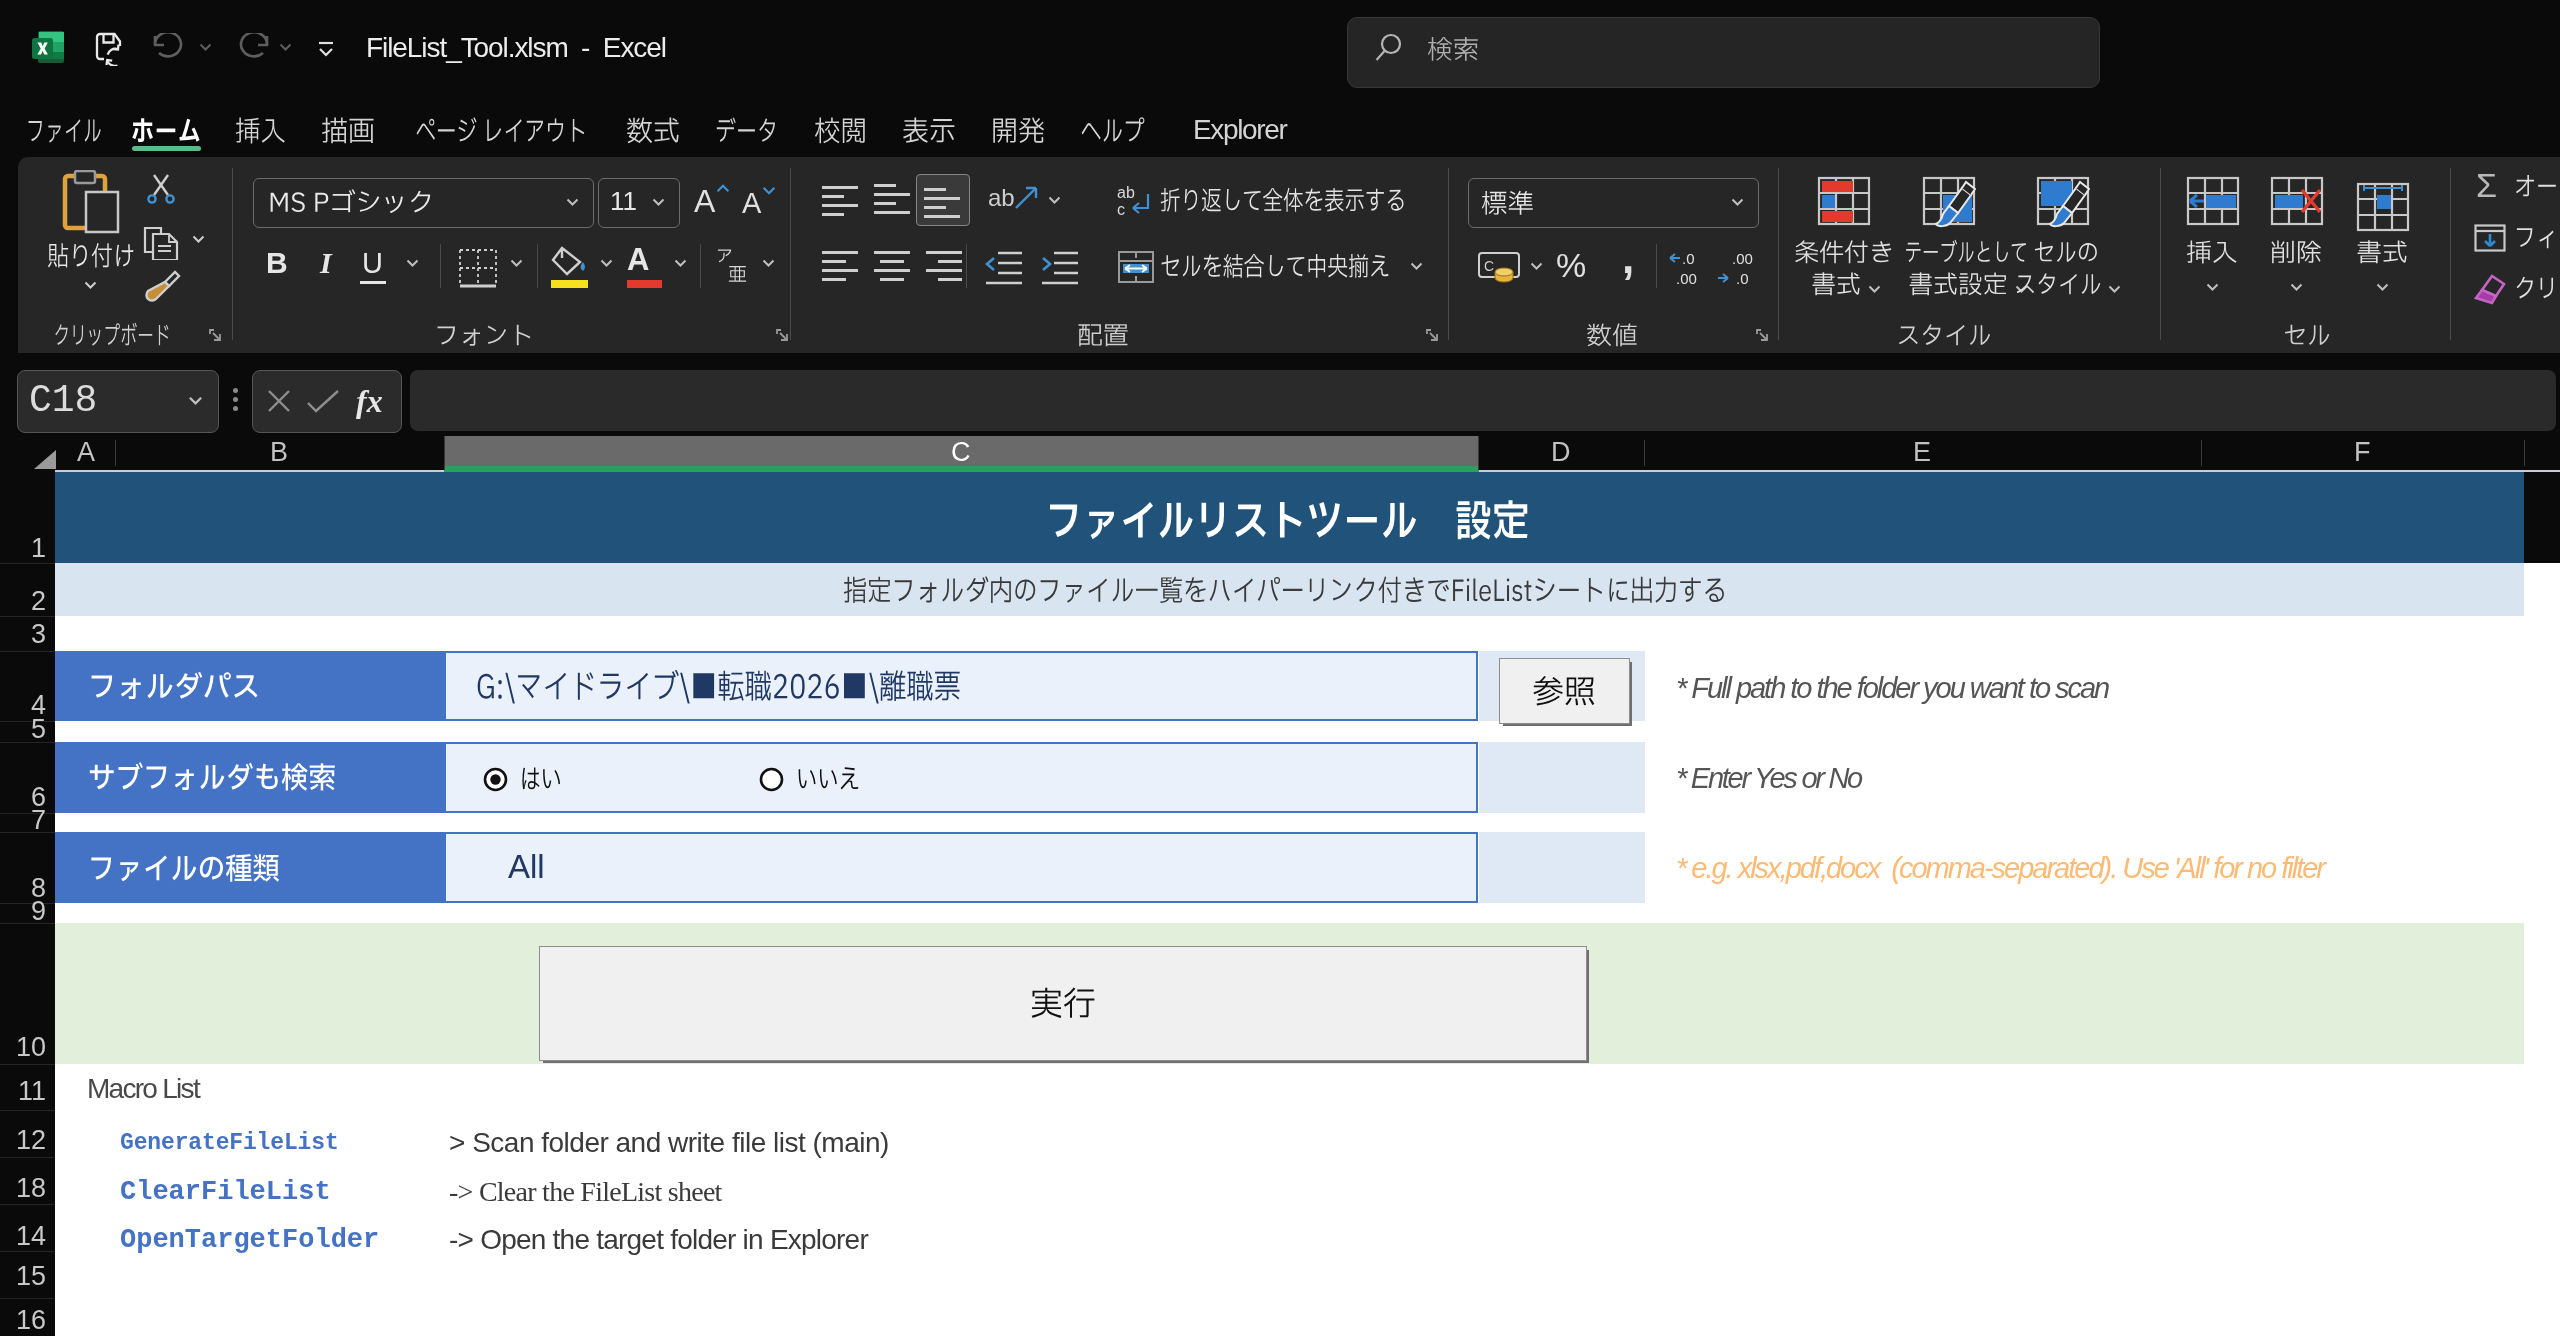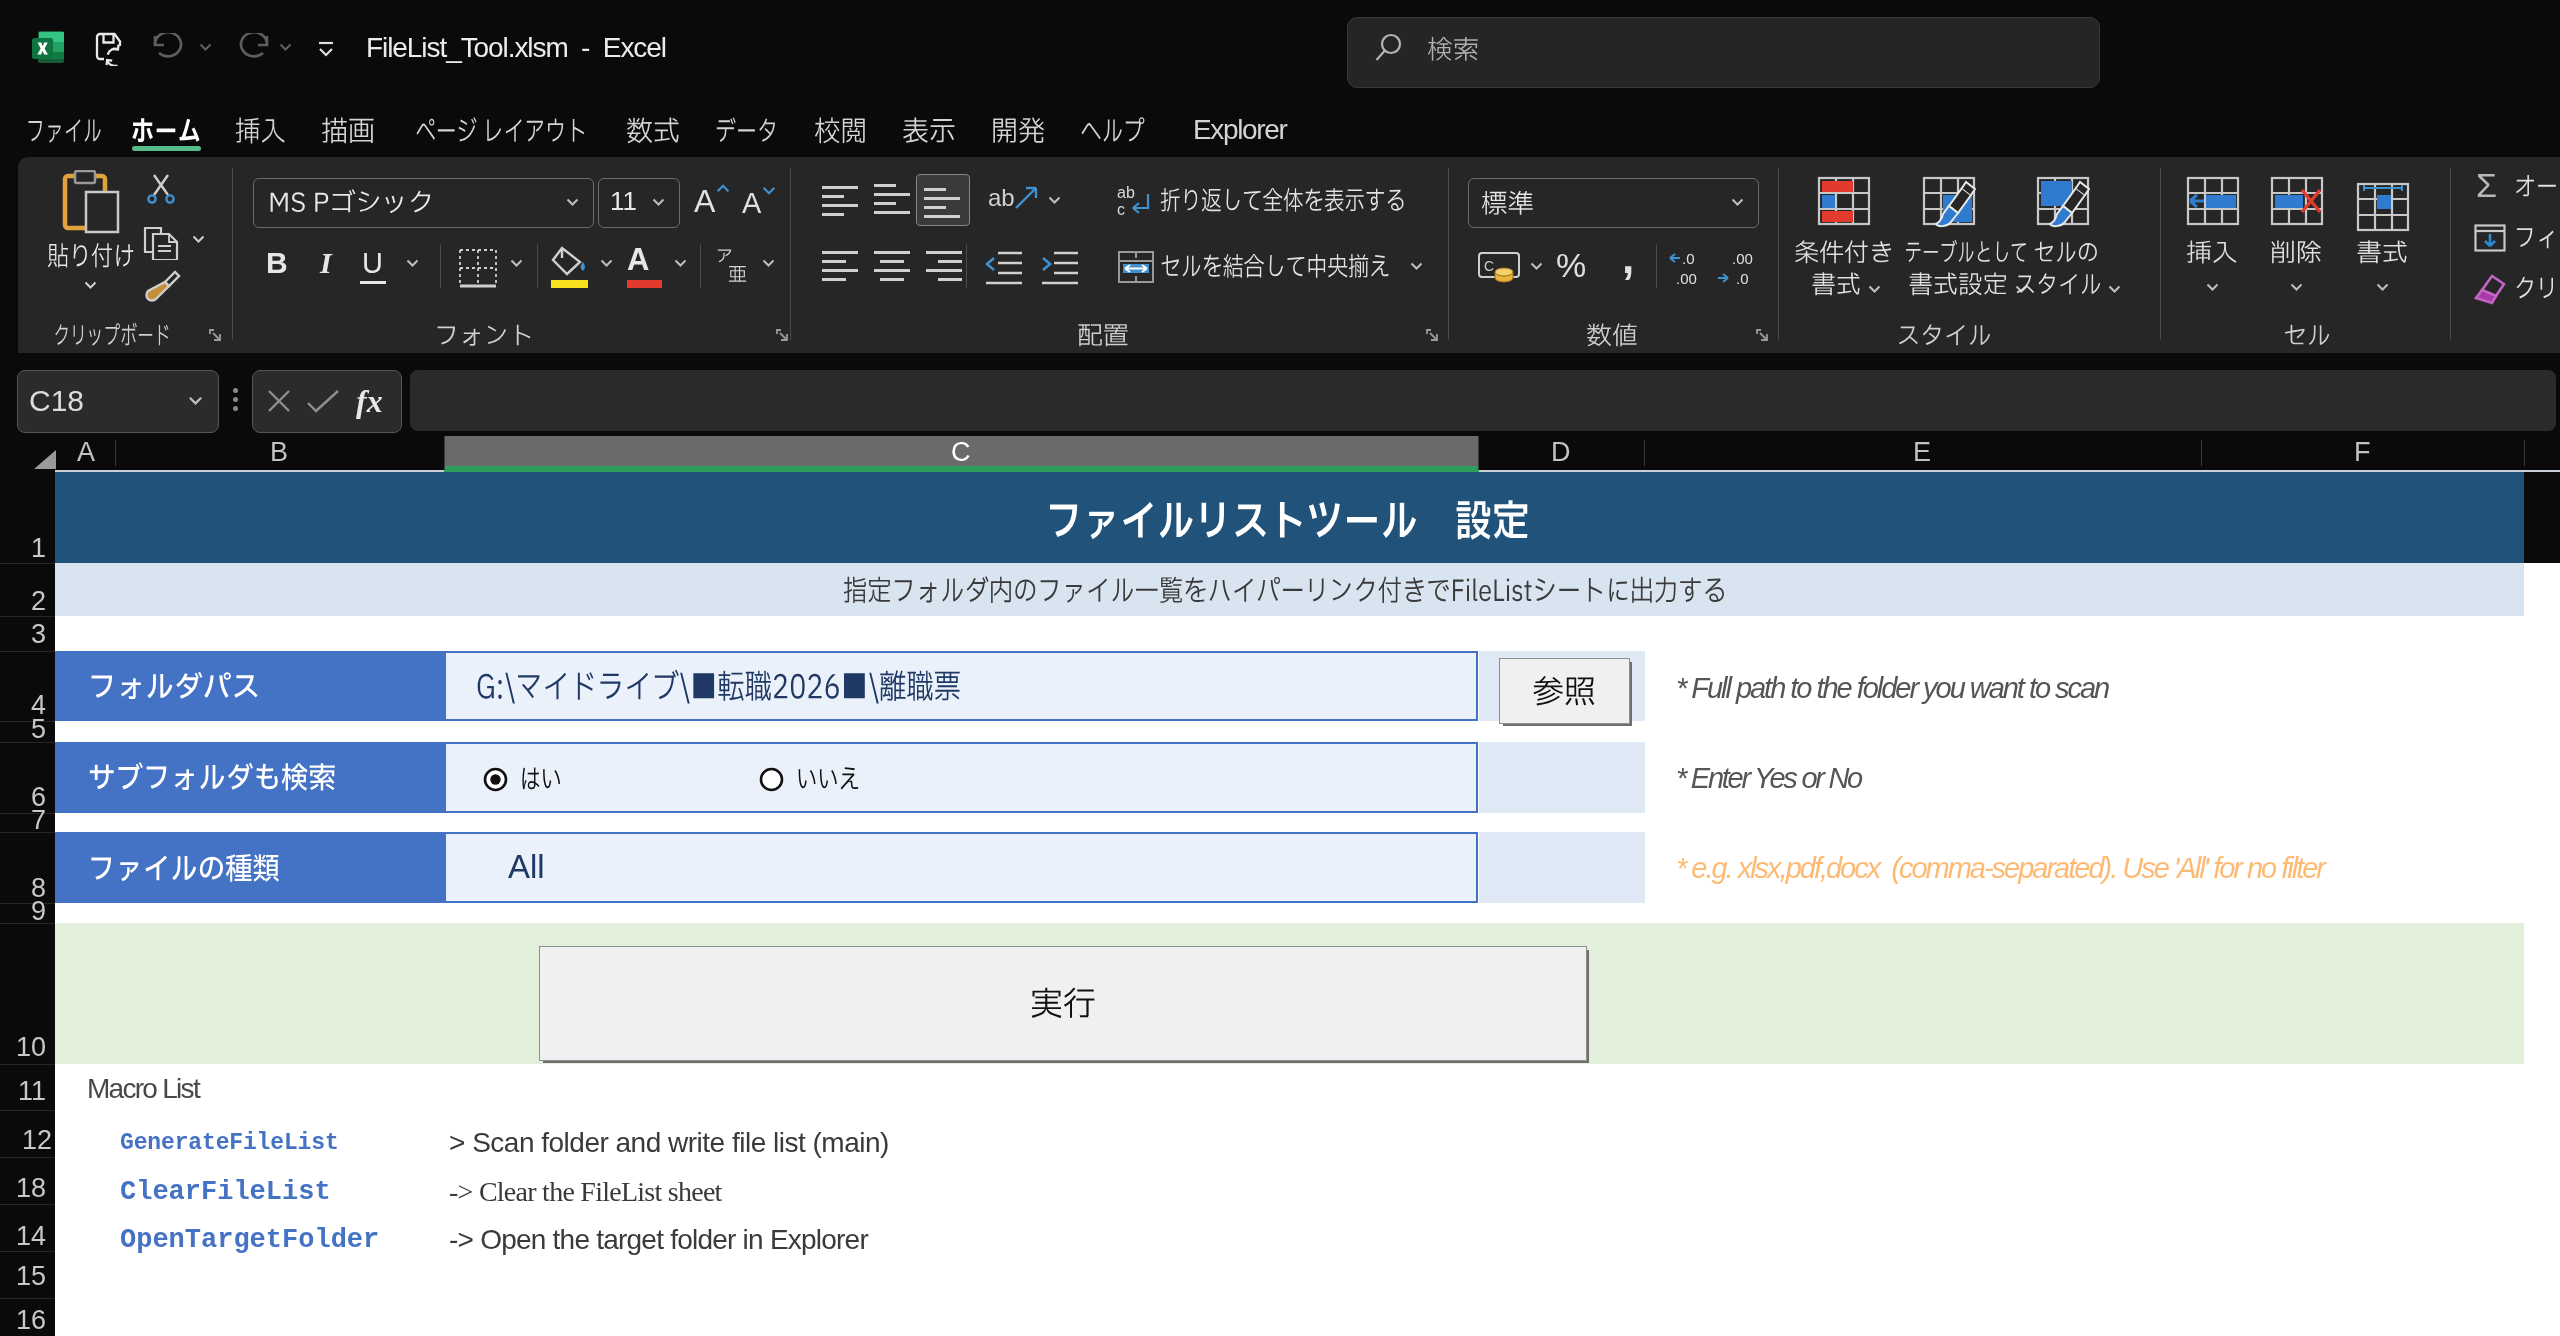--- a/index.html
+++ b/index.html
@@ -481,21 +481,21 @@
 <svg class="ab" style="left:2472px;top:272px" width="34" height="34" viewBox="0 0 34 34" fill="none">
 <path d="M10 18 L20 4 L32 12 L24 24 Z" stroke="#c365c3" stroke-width="2.6"></path>
 <path d="M10 18 L24 24 L20 31 L4 26 Z" fill="#a93ba9" stroke="#c365c3" stroke-width="2.6"></path>
 </svg>
 <svg class="ab" style="left:2514.0px;top:269.4px" width="66" height="38" viewBox="0 0 66.0 37.7">
     <g transform="translate(0,28.6) scale(0.8462,1)">
       <path d="M22.3 -17.2Q21.9 -10.5 17.9 -5.9Q13.9 -1.3 7.1 0.7L6.3 -1.1Q12.3 -2.8 15.8 -6.4Q19.3 -10.1 20.2 -15.4H10.2Q9.0 -13.8 7.6 -12.3Q6.2 -10.8 4.3 -9.4L3.1 -10.8Q5.9 -12.8 7.9 -15.3Q9.8 -17.8 11.1 -20.9L12.9 -20.4Q12.1 -18.5 11.3 -17.2Z M34.7 -1.4Q38.2 -2.2 40.2 -3.4Q42.3 -4.6 43.3 -6.6Q44.2 -8.5 44.2 -11.5V-20.1H46.1V-11.5Q46.1 -8.1 45.0 -5.7Q43.9 -3.4 41.5 -1.9Q39.2 -0.4 35.5 0.5ZM33.3 -7.9H31.4V-19.9H33.3Z M66.2 -10.2Q68.7 -11.4 70.5 -13.2Q72.3 -14.9 73.2 -17.0H54.9V-18.8H75.1V-17.1Q74.2 -14.5 72.2 -12.3Q70.2 -10.1 67.3 -8.7ZM56.2 -1.2Q58.8 -2.2 60.3 -3.4Q61.8 -4.6 62.5 -6.3Q63.3 -7.9 63.3 -10.3V-14.1H65.1V-10.3Q65.1 -7.5 64.3 -5.5Q63.4 -3.5 61.7 -2.1Q59.9 -0.7 57.1 0.5Z" fill="#e0e0e0"></path>
     </g>
   </svg>
 <div class="ab" style="left:17px;top:370px;width:200px;height:61px;background:#2b2b2b;border:1.5px solid #565656;border-radius:8px;"></div>
-<div class="ab" style="left:29px;top:378px;font-family:Liberation Sans, sans-serif;font-size:30px;color:#dcdcdc;line-height:45px;height:45px;white-space:pre;">C18</div>
+<div class="ab" style="left:29px;top:378px;font-family:Liberation Mono, monospace;font-size:38px;color:#dcdcdc;line-height:45px;height:45px;white-space:pre;">C18</div>
 <svg class="ab" style="left:188px;top:396px" width="15" height="9" viewBox="0 0 13 8" fill="none" stroke="#bfbfbf" stroke-width="2">
     <path d="M1.5 1.5 L6.5 6.5 L11.5 1.5"></path>
   </svg>
 <div class="ab" style="left:233px;top:388px;width:5px;height:5px;background:#8a8a8a;border-radius:50%;"></div>
 <div class="ab" style="left:233px;top:397px;width:5px;height:5px;background:#8a8a8a;border-radius:50%;"></div>
 <div class="ab" style="left:233px;top:406px;width:5px;height:5px;background:#8a8a8a;border-radius:50%;"></div>
 <div class="ab" style="left:252px;top:370px;width:148px;height:61px;background:#2b2b2b;border:1.5px solid #565656;border-radius:8px;"></div>
 <svg class="ab" style="left:266px;top:388px" width="26" height="26" viewBox="0 0 26 26" fill="none" stroke="#8f8f8f" stroke-width="2.4">
 <path d="M3 3 L23 23 M23 3 L3 23"></path>
   </svg>
@@ -625,16 +625,16 @@
 <div class="ab" style="left:31px;top:581px;font-family:'Liberation Sans',sans-serif;font-size:27px;color:#c8c8c8;line-height:40px;height:40px;white-space:pre;">2</div>
 <div class="ab" style="left:31px;top:614px;font-family:'Liberation Sans',sans-serif;font-size:27px;color:#c8c8c8;line-height:40px;height:40px;white-space:pre;">3</div>
 <div class="ab" style="left:31px;top:685px;font-family:'Liberation Sans',sans-serif;font-size:27px;color:#c8c8c8;line-height:40px;height:40px;white-space:pre;">4</div>
 <div class="ab" style="left:31px;top:709px;font-family:'Liberation Sans',sans-serif;font-size:27px;color:#c8c8c8;line-height:40px;height:40px;white-space:pre;">5</div>
 <div class="ab" style="left:31px;top:777px;font-family:'Liberation Sans',sans-serif;font-size:27px;color:#c8c8c8;line-height:40px;height:40px;white-space:pre;">6</div>
 <div class="ab" style="left:31px;top:800px;font-family:'Liberation Sans',sans-serif;font-size:27px;color:#c8c8c8;line-height:40px;height:40px;white-space:pre;">7</div>
 <div class="ab" style="left:31px;top:868px;font-family:'Liberation Sans',sans-serif;font-size:27px;color:#c8c8c8;line-height:40px;height:40px;white-space:pre;">8</div>
 <div class="ab" style="left:31px;top:891px;font-family:'Liberation Sans',sans-serif;font-size:27px;color:#c8c8c8;line-height:40px;height:40px;white-space:pre;">9</div>
 <div class="ab" style="left:16px;top:1027px;font-family:'Liberation Sans',sans-serif;font-size:27px;color:#c8c8c8;line-height:40px;height:40px;white-space:pre;">10</div>
 <div class="ab" style="left:18px;top:1071px;font-family:'Liberation Sans',sans-serif;font-size:27px;color:#c8c8c8;line-height:40px;height:40px;white-space:pre;">11</div>
-<div class="ab" style="left:22px;top:1120px;font-family:'Liberation Sans',sans-serif;font-size:27px;color:#c8c8c8;line-height:40px;height:40px;white-space:pre;">12</div>
+<div class="ab" style="left:16px;top:1120px;font-family:'Liberation Sans',sans-serif;font-size:27px;color:#c8c8c8;line-height:40px;height:40px;white-space:pre;">12</div>
 <div class="ab" style="left:16px;top:1168px;font-family:'Liberation Sans',sans-serif;font-size:27px;color:#c8c8c8;line-height:40px;height:40px;white-space:pre;">18</div>
 <div class="ab" style="left:16px;top:1216px;font-family:'Liberation Sans',sans-serif;font-size:27px;color:#c8c8c8;line-height:40px;height:40px;white-space:pre;">14</div>
 <div class="ab" style="left:16px;top:1256px;font-family:'Liberation Sans',sans-serif;font-size:27px;color:#c8c8c8;line-height:40px;height:40px;white-space:pre;">15</div>
 <div class="ab" style="left:16px;top:1300px;font-family:'Liberation Sans',sans-serif;font-size:27px;color:#c8c8c8;line-height:40px;height:40px;white-space:pre;">16</div>
 </body></html>

